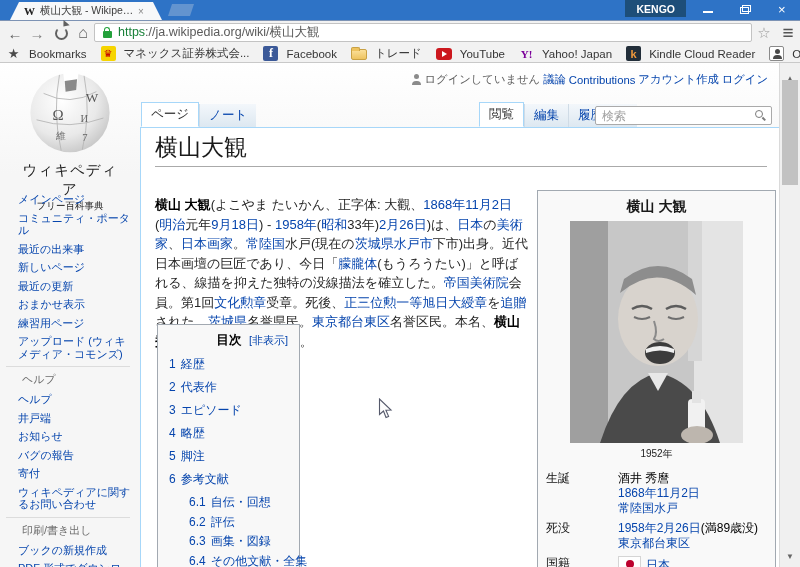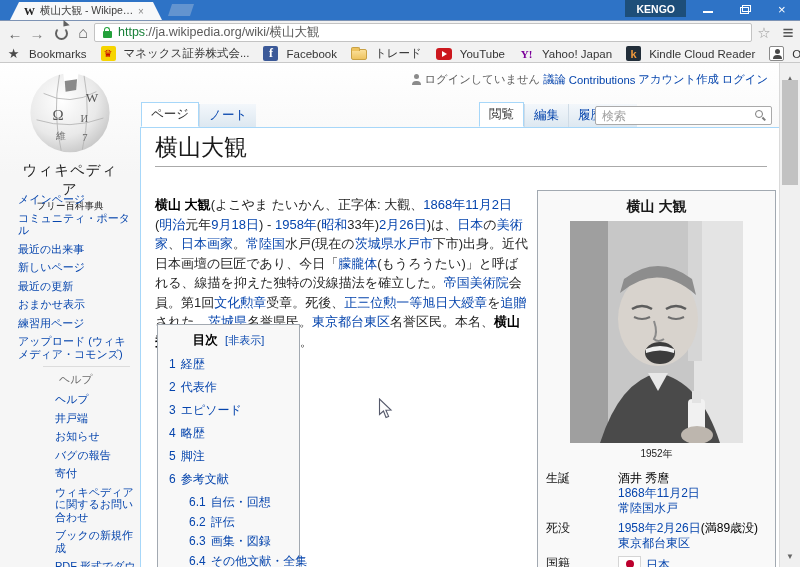--- a/index.html
+++ b/index.html
@@ -96,34 +96,34 @@
   #search-input{border:none;outline:none;flex:1;font-size:12px;padding:0 4px 0 6px;color:#333;min-width:0;background:transparent;font-family:inherit;}
   #search-input::placeholder{color:#9f9f9f;}
   .magnifier-icon{position:relative;width:13px;height:13px;margin-right:4px;flex:none;}
   .magnifier-icon::before{content:"";position:absolute;top:1px;left:1px;width:6px;height:6px;border:1.5px solid #7c7c7c;border-radius:50%;}
   .magnifier-icon::after{content:"";position:absolute;top:9px;left:8px;width:4px;height:1.5px;background:#7c7c7c;transform:rotate(45deg);}
 
   
   #sidebar{position:absolute;left:0;top:130px;width:140px;font-size:11px;}
   #sidebar ul{list-style:none;margin:0;padding:0 4px 0 18px;}
   #sidebar li{line-height:12.5px;margin-bottom:6px;color:#0645ad;}
-  .sb-section{margin-top:6px;padding-left:37px;}
+  .sb-section{margin-top:6px;}
   .sb-section-title{color:#6d6d6d;font-size:11px;padding:5px 0 4px 16px;border-top:1px solid #dcdcdc;margin:0 10px 2px 6px;}
   .sb-section ul{padding-left:26px;}
   .sb-section li{margin-bottom:2.5px;line-height:12.5px;}
 
   
   #page-title{position:absolute;left:155px;top:71px;width:612px;font-size:23px;font-weight:normal;color:#1a1a1a;margin:0;padding-bottom:5px;border-bottom:1px solid #aaa;line-height:27px;}
   #intro{position:absolute;left:155px;top:119px;width:374px;font-size:13px;line-height:19.5px;color:#252525;}
   .wlink{color:#0645ad;}
   .bold{font-weight:bold;color:#000;}
 
   
   #toc{position:absolute;left:157px;top:261px;width:119px;background:#f8f8f8;border:1px solid #a2a9b1;padding:7px 11px 12px 11px;font-size:12px;}
-  #toc-head{text-align:center;margin-bottom:7px;white-space:nowrap;}
+  #toc-head{text-align:right;margin-bottom:7px;white-space:nowrap;}
   #toc-title{font-weight:bold;color:#000;font-size:12.5px;}
   #toc-toggle{color:#0645ad;font-size:11px;margin-left:4px;}
   .toc-row{color:#0645ad;white-space:nowrap;}
   .toc-l1{margin:6px 0;}
   .toc-l2{margin:2.5px 0 2.5px 20px;}
   .toc-num{margin-right:5px;}
 
   
   #infobox{position:absolute;left:537px;top:127px;width:239px;height:450px;background:#f9f9f9;border:1px solid #a2a9b1;box-sizing:border-box;font-size:12px;}
   #infobox-title{text-align:center;font-weight:bold;font-size:14px;color:#1a1a1a;padding:7px 0 5px 0;}
@@ -295,20 +295,21 @@
             <ul>
               <li>ヘルプ</li>
               <li>井戸端</li>
               <li>お知らせ</li>
               <li>バグの報告</li>
               <li>寄付</li>
               <li>ウィキペディアに関するお問い合わせ</li>
             </ul>
           </div>
           <div class="sb-section">
+            <div class="sb-section-title">印刷/書き出し</div>
             <ul>
               <li>ブックの新規作成</li>
               <li>PDF 形式でダウンロード</li>
             </ul>
           </div>
         </div>
     </div>
 
     <h1 id="page-title">横山大観</h1>
     <p id="intro"><span class="bold">横山 大観</span><span>(よこやま たいかん、正字体: 大觀、</span><span class="wlink">1868年</span><span class="wlink">11月2日</span><span>(</span><span class="wlink">明治</span><span>元年</span><span class="wlink">9月18日</span><span>) - </span><span class="wlink">1958年</span><span>(</span><span class="wlink">昭和</span><span>33年)</span><span class="wlink">2月26日</span><span>)は、</span><span class="wlink">日本</span><span>の</span><span class="wlink">美術家</span><span>、</span><span class="wlink">日本画家</span><span>。</span><span class="wlink">常陸国</span><span>水戸(現在の</span><span class="wlink">茨城県</span><span class="wlink">水戸市</span><span>下市)出身。近代日本画壇の巨匠であり、今日「</span><span class="wlink">朦朧体</span><span>(もうろうたい)」と呼ばれる、線描を抑えた独特の没線描法を確立した。</span><span class="wlink">帝国美術院</span><span>会員。第1回</span><span class="wlink">文化勲章</span><span>受章。死後、</span><span class="wlink">正三位</span><span class="wlink">勲一等</span><span class="wlink">旭日大綬章</span><span>を</span><span class="wlink">追贈</span><span>された。</span><span class="wlink">茨城県</span><span>名誉県民。</span><span class="wlink">東京都</span><span class="wlink">台東区</span><span>名誉区民。本名、</span><span class="bold">横山 秀麿</span><span>(よこやま ひでまろ)。</span></p>

